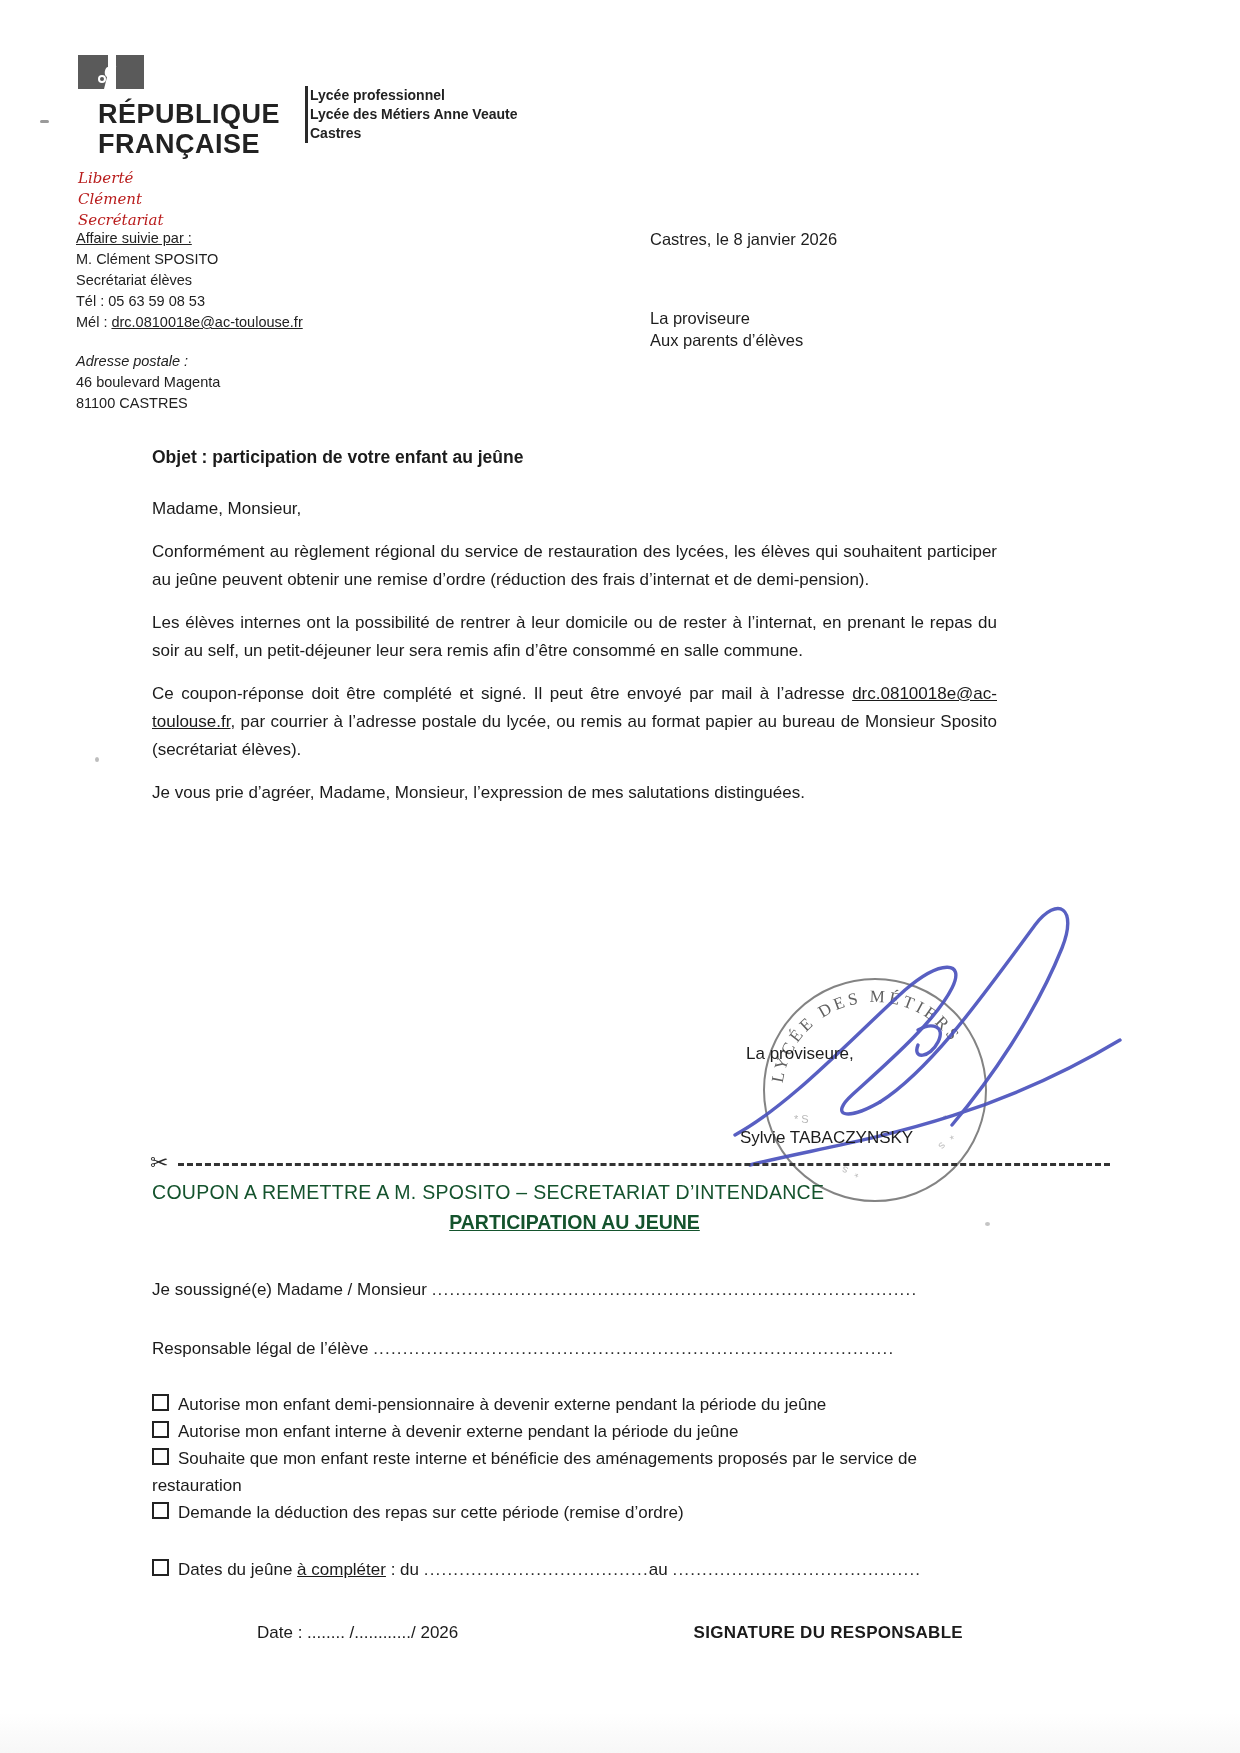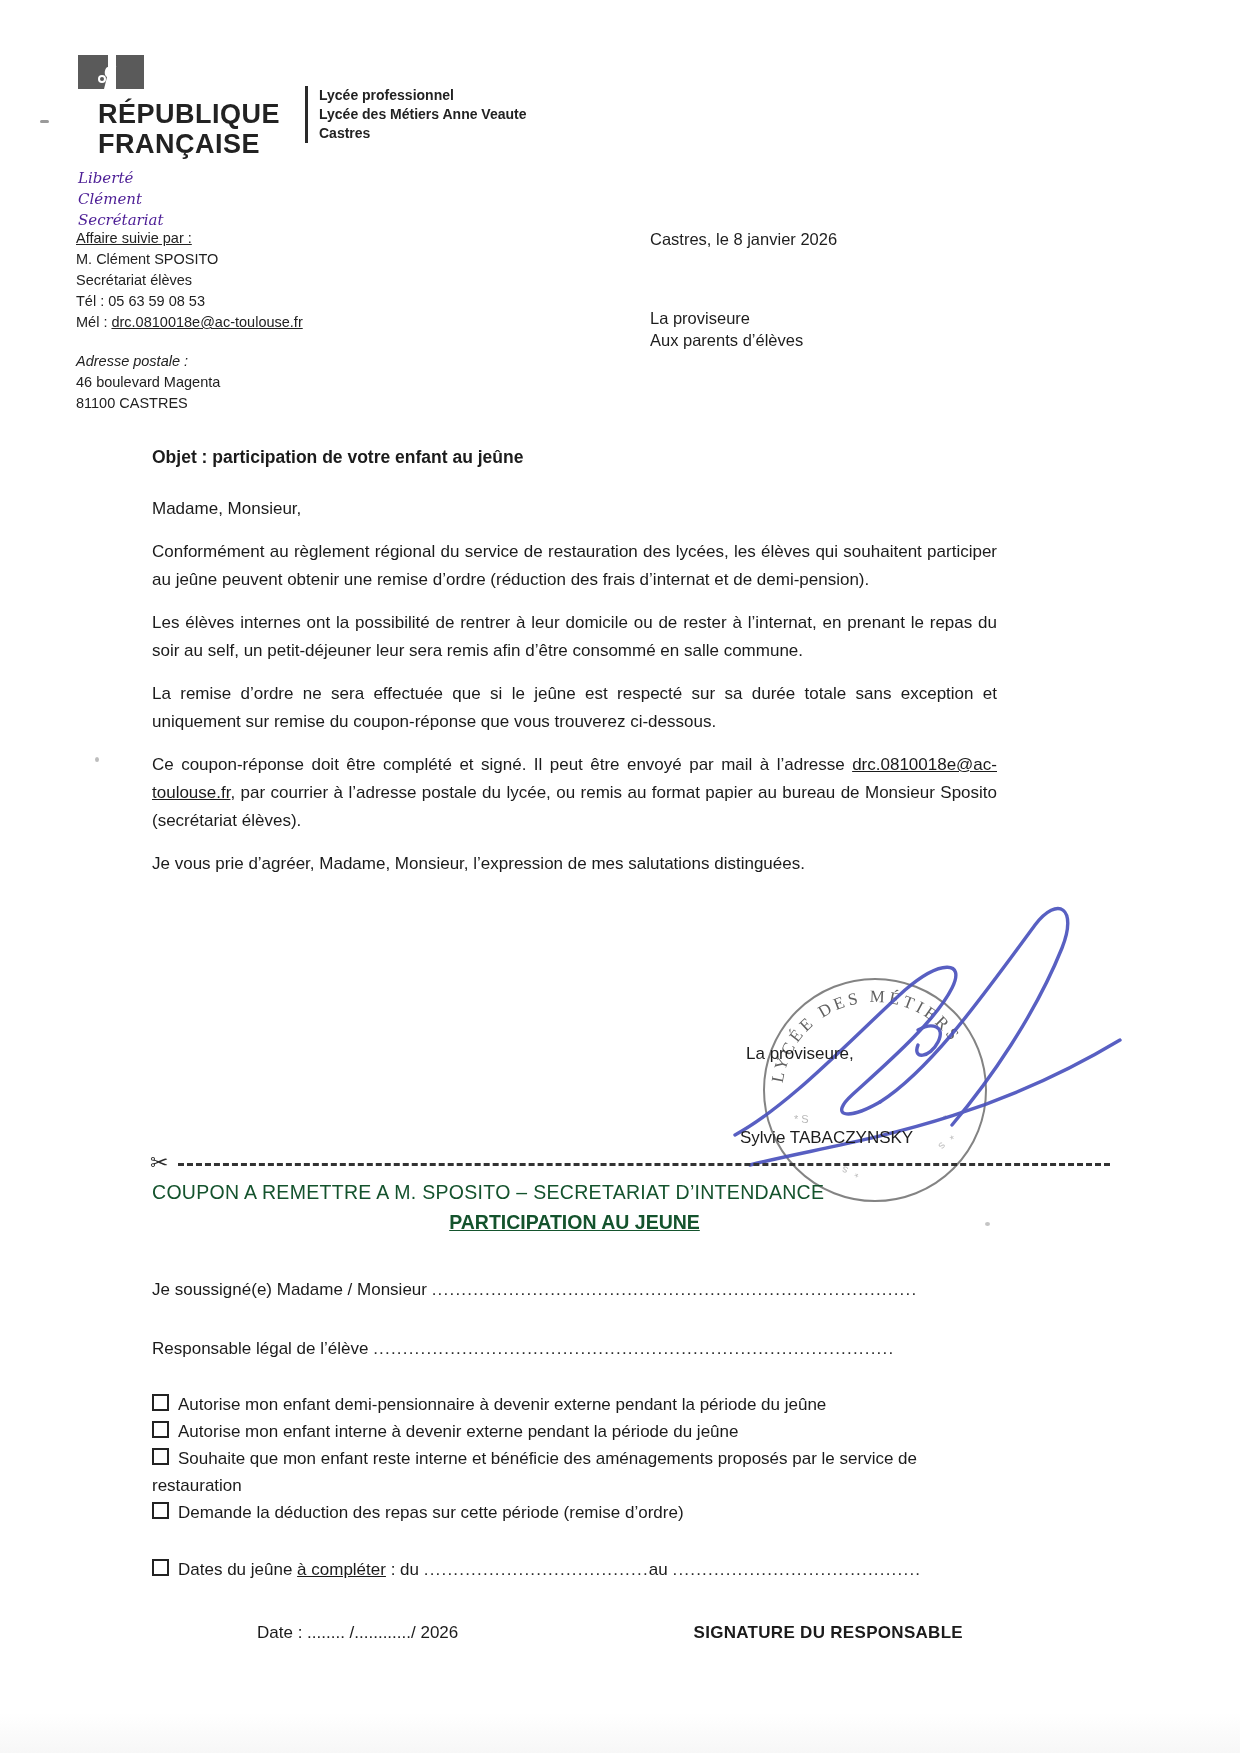--- a/index.html
+++ b/index.html
@@ -5,23 +5,23 @@
   html,body{margin:0;padding:0;background:#e8e8e8;}
   .page{
     position:relative;width:1240px;height:1753px;margin:0 auto;
     background:#ffffff;overflow:hidden;
     font-family:"Liberation Sans",sans-serif;color:#1d1d1d;
   }
   
   .logo-block{position:absolute;left:78px;top:55px;width:260px;}
   .flag{width:70px;height:38px;display:block;}
   .rf-title{font-weight:bold;font-size:27px;line-height:30px;letter-spacing:0.5px;color:#222;margin-top:6px;margin-left:20px;}
-  .motto{font-family:"DejaVu Serif",serif;font-style:italic;font-size:15px;line-height:21px;color:#4c1d95;margin-top:9px;}
+  .motto{font-family:"DejaVu Serif",serif;font-style:italic;font-size:15px;line-height:21px;color:#b91c1c;margin-top:9px;}
   .school-block{
-    position:absolute;left:305px;top:86px;border-left:3px solid #2a2a2a;padding-left:11px;
+    position:absolute;left:305px;top:86px;border-left:3px solid #2a2a2a;padding-left:2px;
     font-weight:bold;font-size:14px;line-height:19px;color:#222;
   }
   
   .contact-block{position:absolute;left:76px;top:228px;font-size:14.5px;line-height:21px;color:#222;}
   .u{text-decoration:underline;}
   .contact-gap{height:18px;}
   .it{font-style:italic;}
   .recipient-block{position:absolute;left:650px;top:230px;font-size:16.5px;color:#1d1d1d;}
   .recipient-from{margin-top:60px;}
   .recipient-to{margin-top:3px;}
@@ -110,21 +110,20 @@
     <div>Castres, le 8 janvier 2026</div>
     <div class="recipient-from">La proviseure</div>
     <div class="recipient-to">Aux parents d’élèves</div>
   </div>
 
   <div class="letter">
     <div class="subject">Objet : participation de votre enfant au jeûne</div>
     <div class="salutation">Madame, Monsieur,</div>
     <div class="para">Conformément au règlement régional du service de restauration des lycées, les élèves qui souhaitent participer au jeûne peuvent obtenir une remise d’ordre (réduction des frais d’internat et de demi-pension).</div>
     <div class="para">Les élèves internes ont la possibilité de rentrer à leur domicile ou de rester à l’internat, en prenant le repas du soir au self, un petit-déjeuner leur sera remis afin d’être consommé en salle commune.</div>
-    <div class="para">La remise d’ordre ne sera effectuée que si le jeûne est respecté sur sa durée totale sans exception et uniquement sur remise du coupon-réponse que vous trouverez ci-dessous.</div>
     <div class="para"><span>Ce coupon-réponse doit être complété et signé. Il peut être envoyé par mail à l’adresse </span><span class="u">drc.0810018e@ac-toulouse.fr</span><span>, par courrier à l’adresse postale du lycée, ou remis au format papier au bureau de Monsieur Sposito (secrétariat élèves).</span></div>
     <div class="para">Je vous prie d’agréer, Madame, Monsieur, l’expression de mes salutations distinguées.</div>
   </div>
 
   <svg class="stamp" viewBox="0 0 234 234">
     <circle cx="117" cy="117" r="111" fill="none" stroke="#6d6d6d" stroke-width="2" opacity="0.85"></circle>
     <defs>
       <path id="arcTop" d="M 24 122 A 93 93 0 0 1 210 122"></path>
       <path id="arcBottom" d="M 200 140 A 88 88 0 0 1 34 140"></path>
     </defs>

